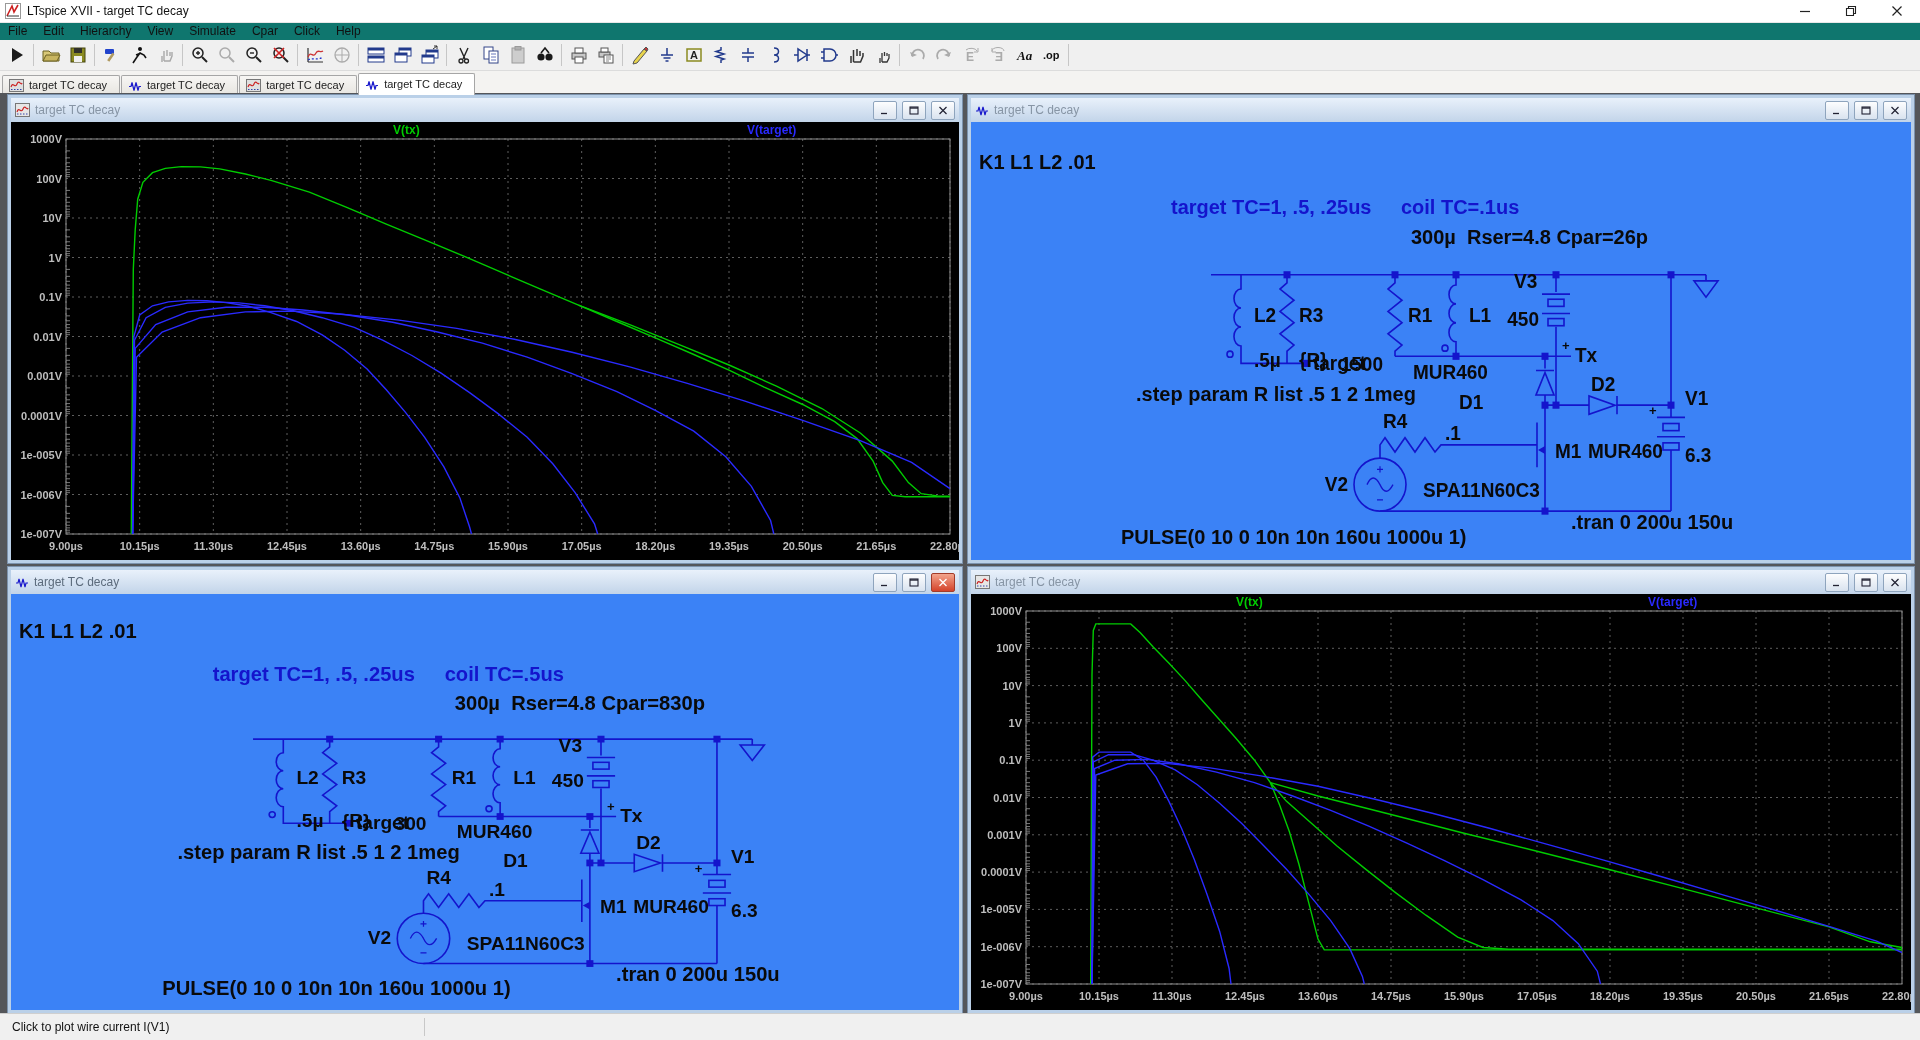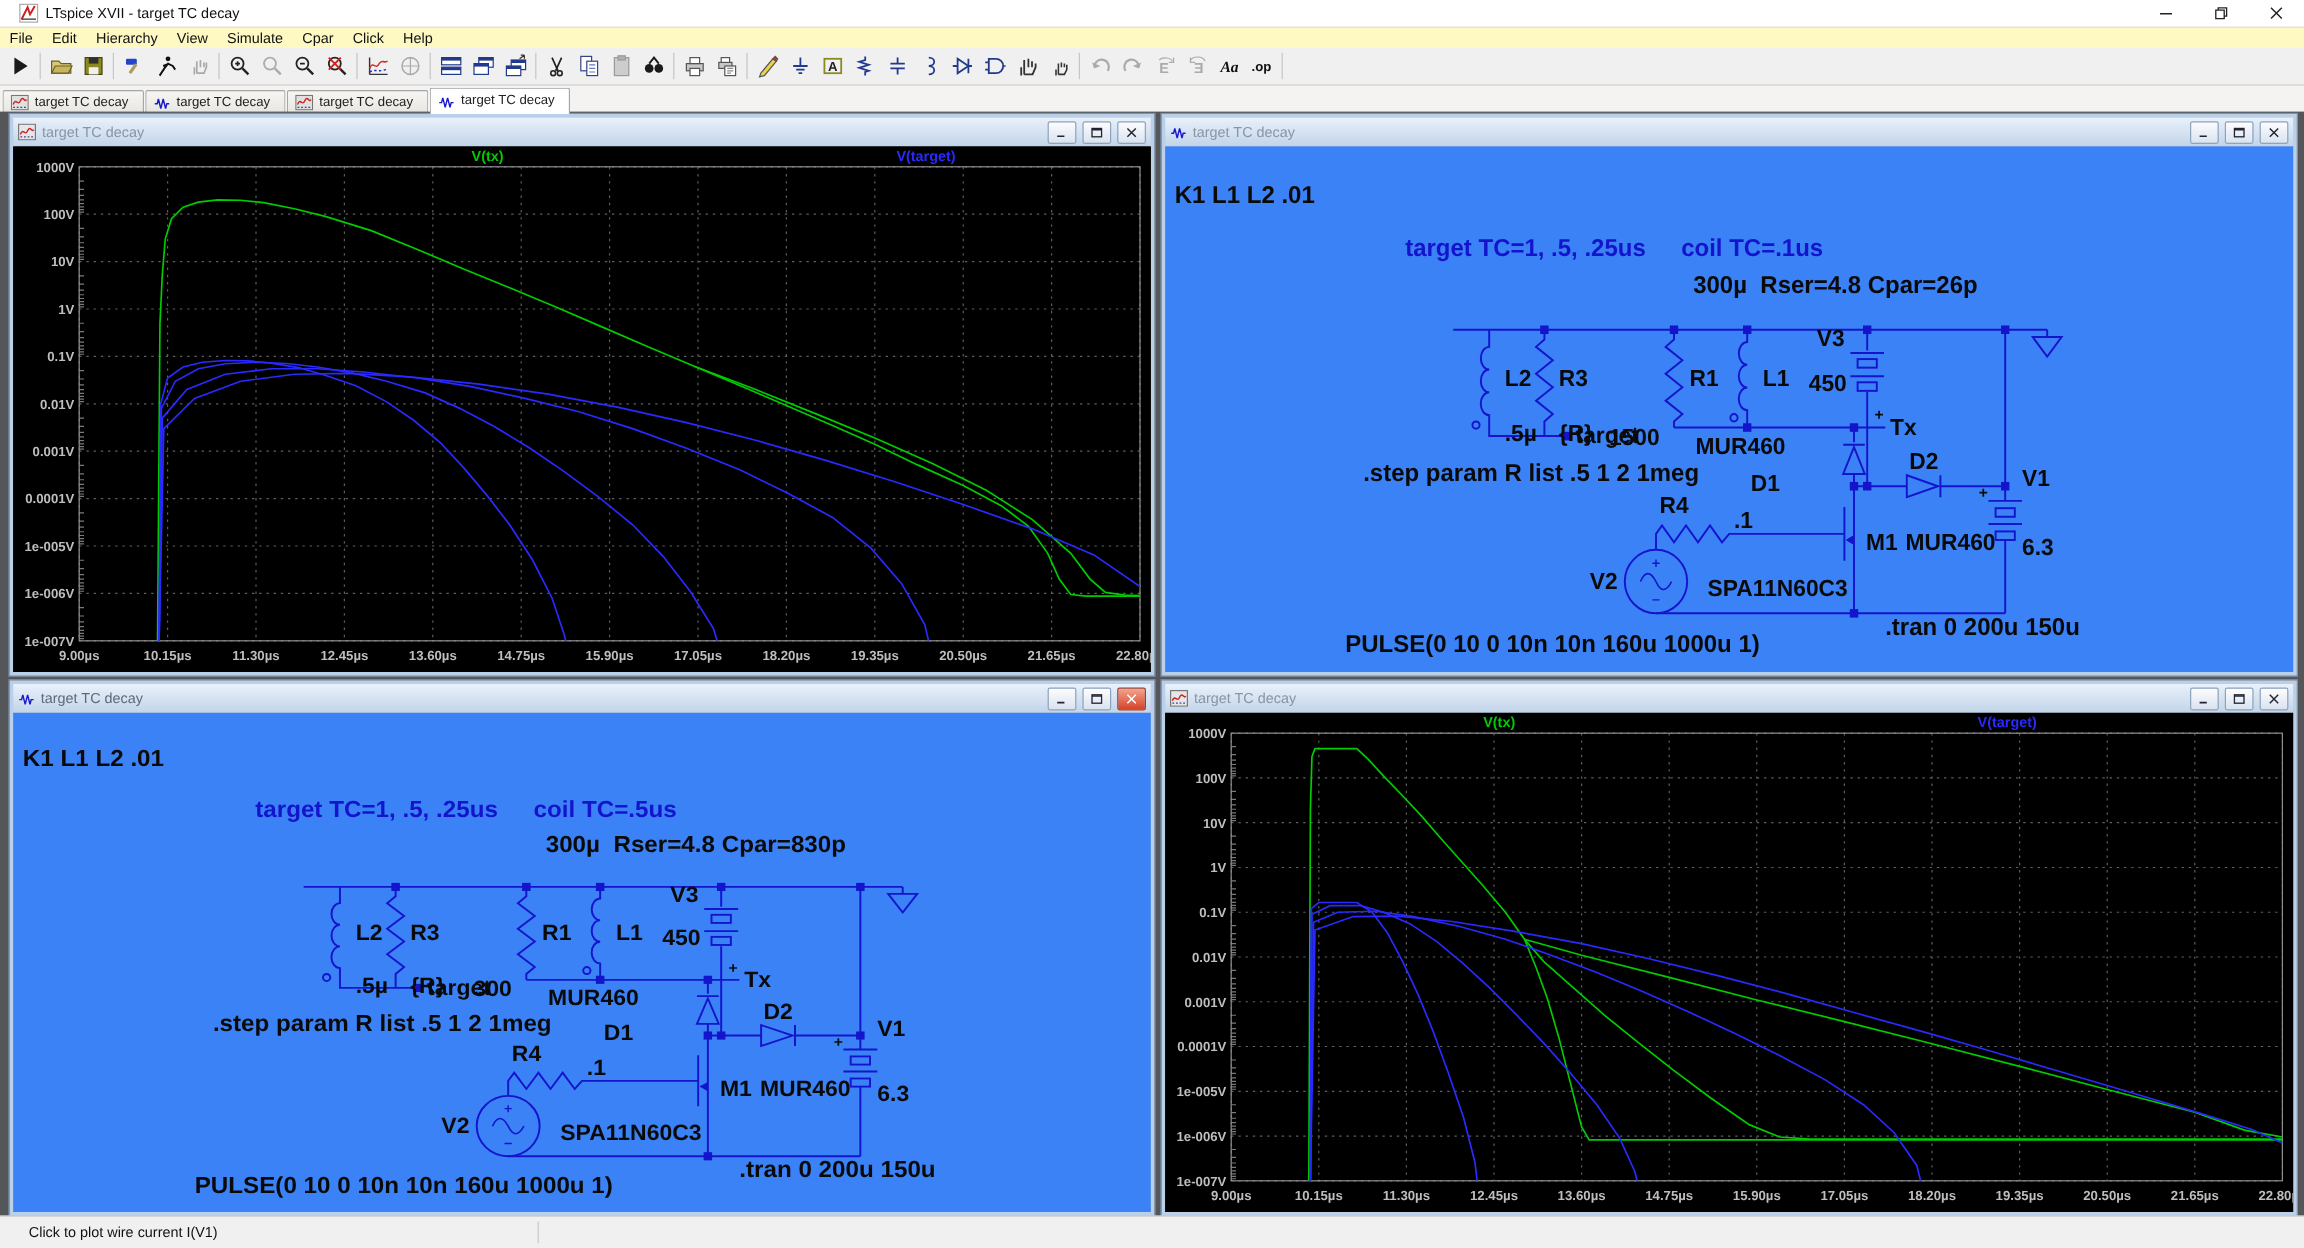--- a/index.html
+++ b/index.html
@@ -1,23 +1,23 @@
 <!DOCTYPE html>
 <html><head>
 <meta charset="utf-8">
 <style>
   html,body{margin:0;padding:0}
   body{width:1920px;height:1040px;overflow:hidden;position:relative;
        font-family:"Liberation Sans",sans-serif;background:#54565a;-webkit-font-smoothing:antialiased}
 
   
-  #titlebar{height:22px;background:#ffffff;display:flex;align-items:center;padding-left:16px;border-bottom:1px solid #e8e8e8}
+  #titlebar{height:22px;background:#ffffff;display:flex;align-items:center;padding-left:5px;border-bottom:1px solid #e8e8e8}
   #titlebar .t{font-size:12px;color:#111;margin-left:6px;flex:1}
   .app-btn{width:46px;height:22px;display:flex;align-items:center;justify-content:center}
-  #menubar{height:17px;background:#fef9c3;display:flex;align-items:center;font-size:12px;color:#111}
+  #menubar{height:17px;background:#0f766e;display:flex;align-items:flex-start;font-size:12px;color:#111}
   .menu-item{padding:1px 8px}
   #toolbar{height:30px;background:#f0f0f0;border-bottom:1px solid #dcdcdc;display:flex;align-items:center;padding-left:3px}
   .tb-btn{width:27px;height:26px;display:flex;align-items:center;justify-content:center}
   .tb-sep{width:1px;height:22px;background:#c6c6c6;margin:0 3px}
   #tabbar{height:23px;background:#f4f3f1;border-bottom:1px solid #9b9b9b;display:flex;align-items:flex-end;padding-left:2px}
   .tab{display:flex;align-items:center;gap:5px;font-size:11px;color:#222;height:18px;line-height:18px;
        padding:0 12px 0 6px;border:1px solid #a6a6a6;border-bottom:none;margin-right:1px;
        background:linear-gradient(#f7f6f4,#e8e6e1);border-radius:2px 2px 0 0}
   .tab.active{background:#fff;height:21px;line-height:21px;margin-bottom:-1px;z-index:2;position:relative}
 
@@ -41,21 +41,21 @@
 
   
   .schematic text{font:bold 19px "Liberation Sans",sans-serif;fill:#0a0a0a}
   .schematic .big{font-size:20px}
   .schematic .blue{fill:#1414cc}
   .schematic .plus{font:bold 13px "Liberation Sans",sans-serif;fill:#0a0a0a}
 
   
   #statusbar{position:absolute;left:0;right:0;bottom:0;height:26px;background:#f0f0f0;border-top:1px solid #cfcfcf;
              display:flex;align-items:center;font-size:12px;color:#111}
-  .sb-panel{width:400px;padding:0 24px;border-right:1px solid #c8c8c8;height:18px;line-height:18px}
+  .sb-panel{width:400px;padding:0 12px;border-right:1px solid #c8c8c8;height:18px;line-height:18px}
 </style>
 </head>
 <body>
 
 <svg width="0" height="0" style="position:absolute">
   <defs>
     <g id="circuit" stroke="#1414cc" stroke-width="1.6" fill="none">
       <path d="M240,150 H735"></path>
       <path d="M735,150 V156 M723,156 L747,156 L735,172 Z"></path>
       <path d="M270,150 V164 a7,9.3 0 0 0 0,18.6 a7,9.3 0 0 0 0,18.6 a7,9.3 0 0 0 0,18.7 V237 H334"></path>

